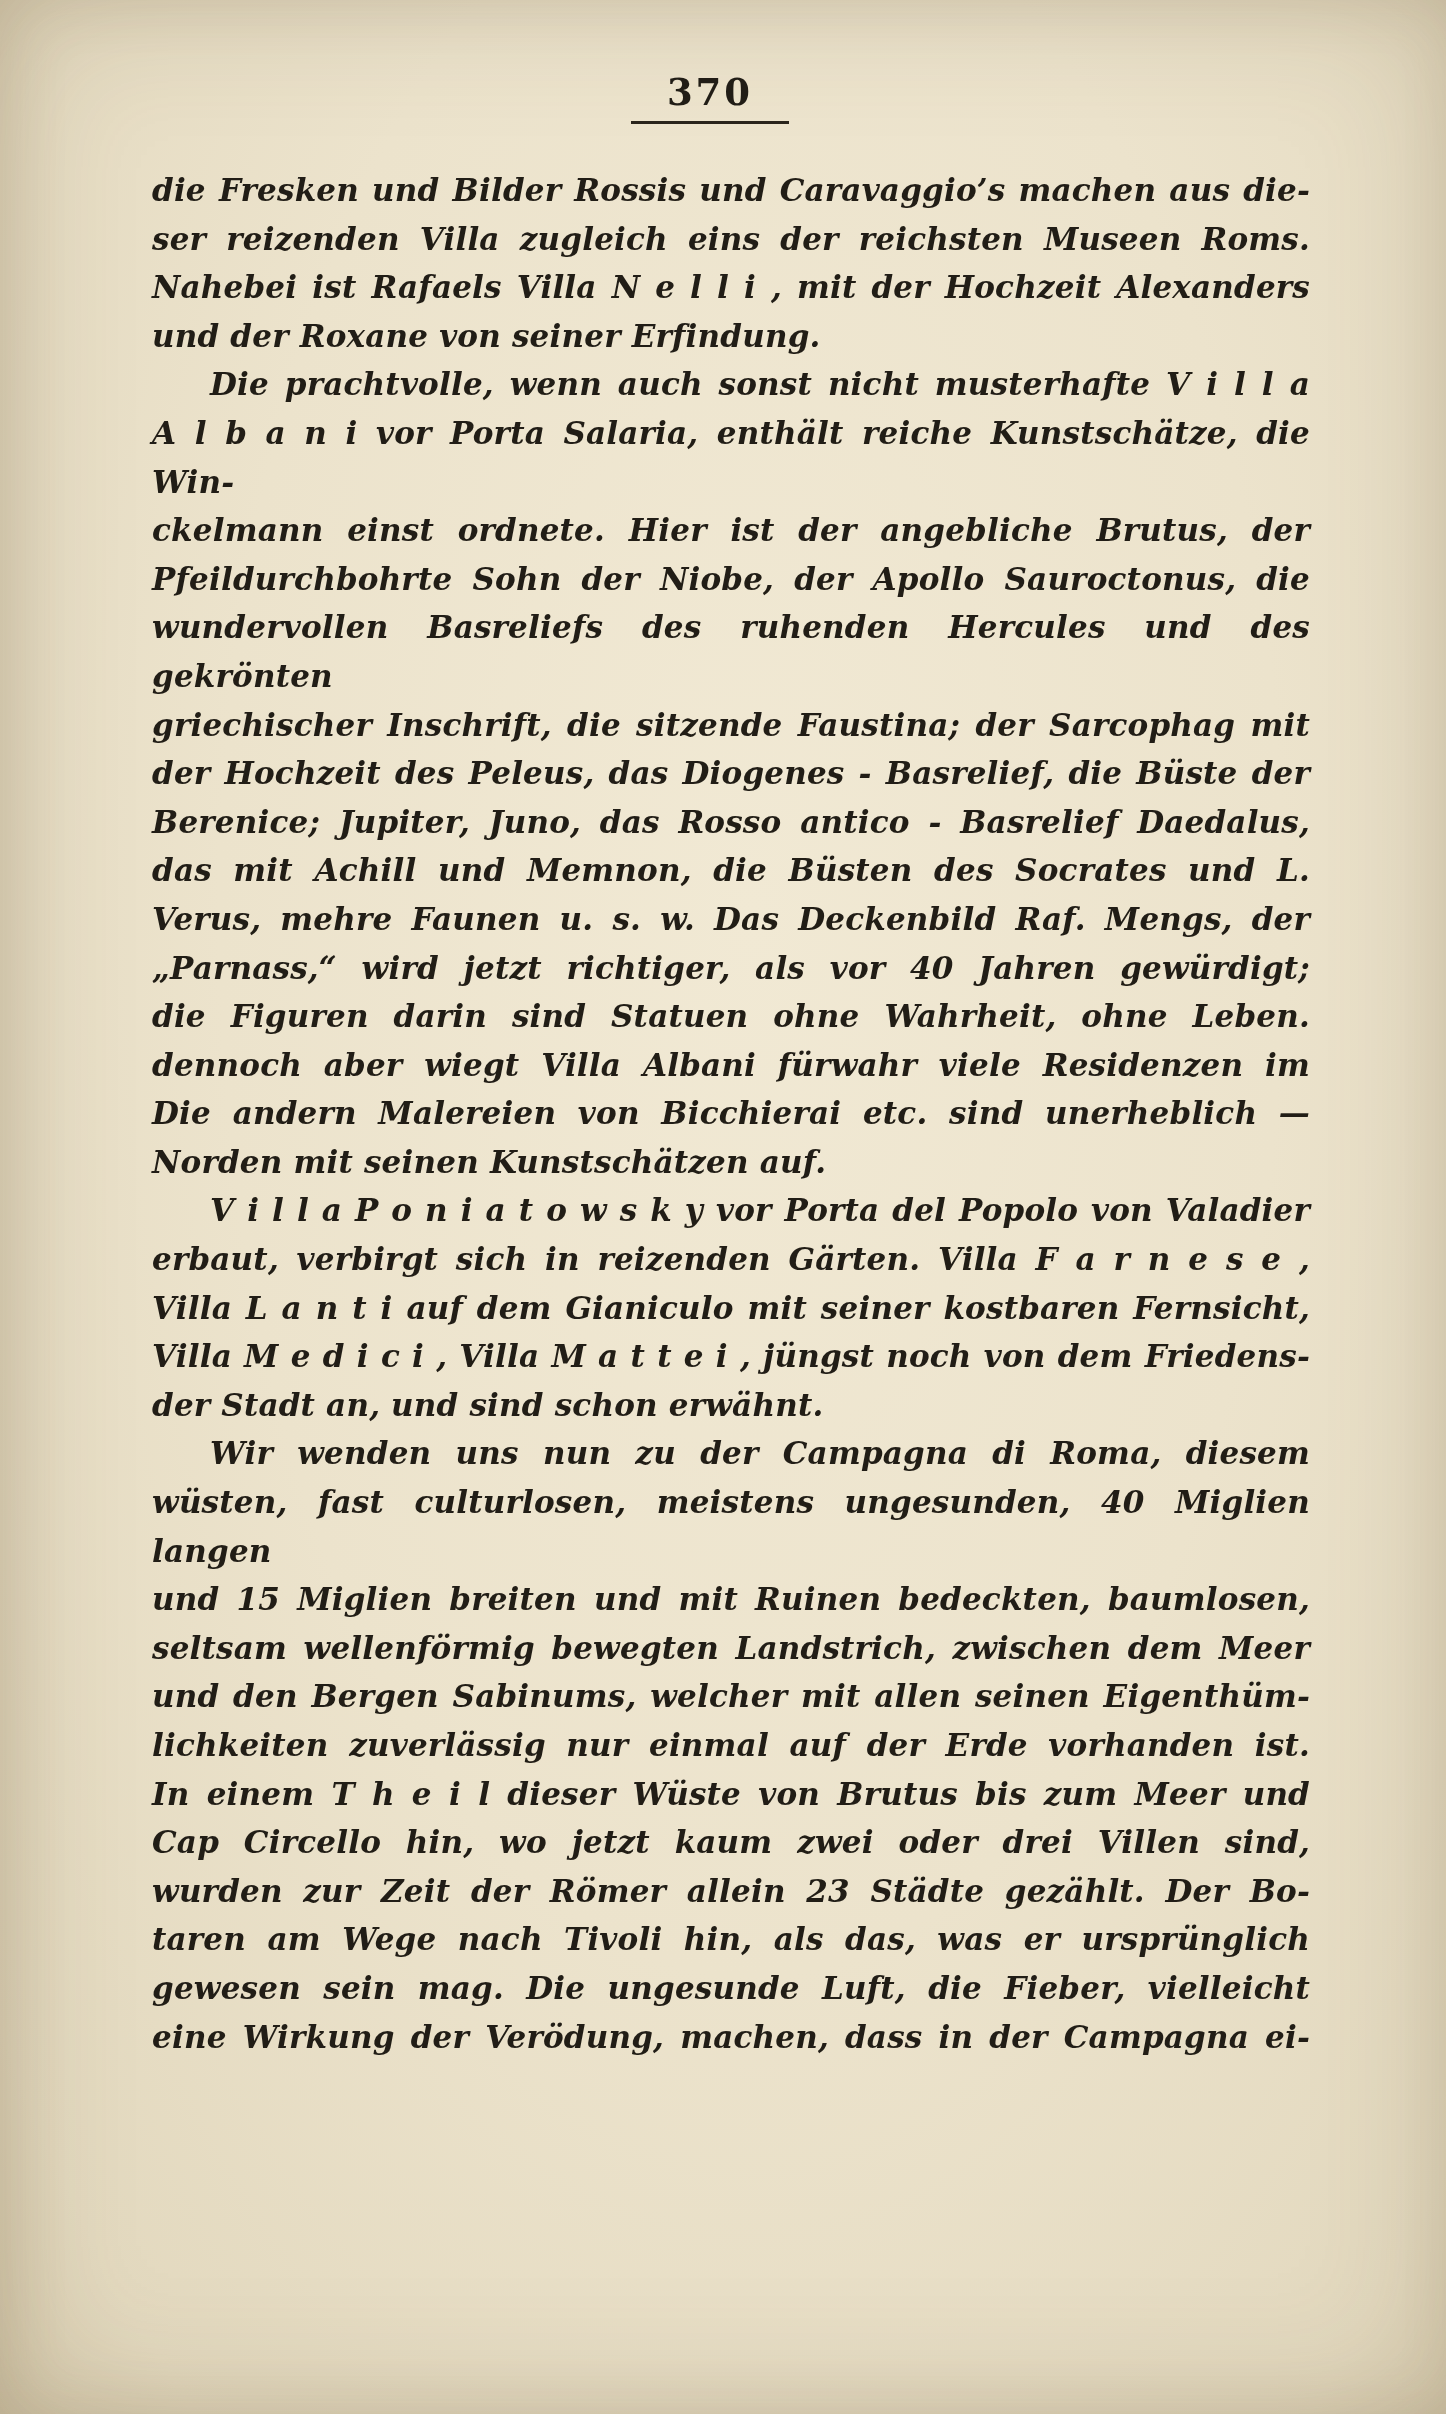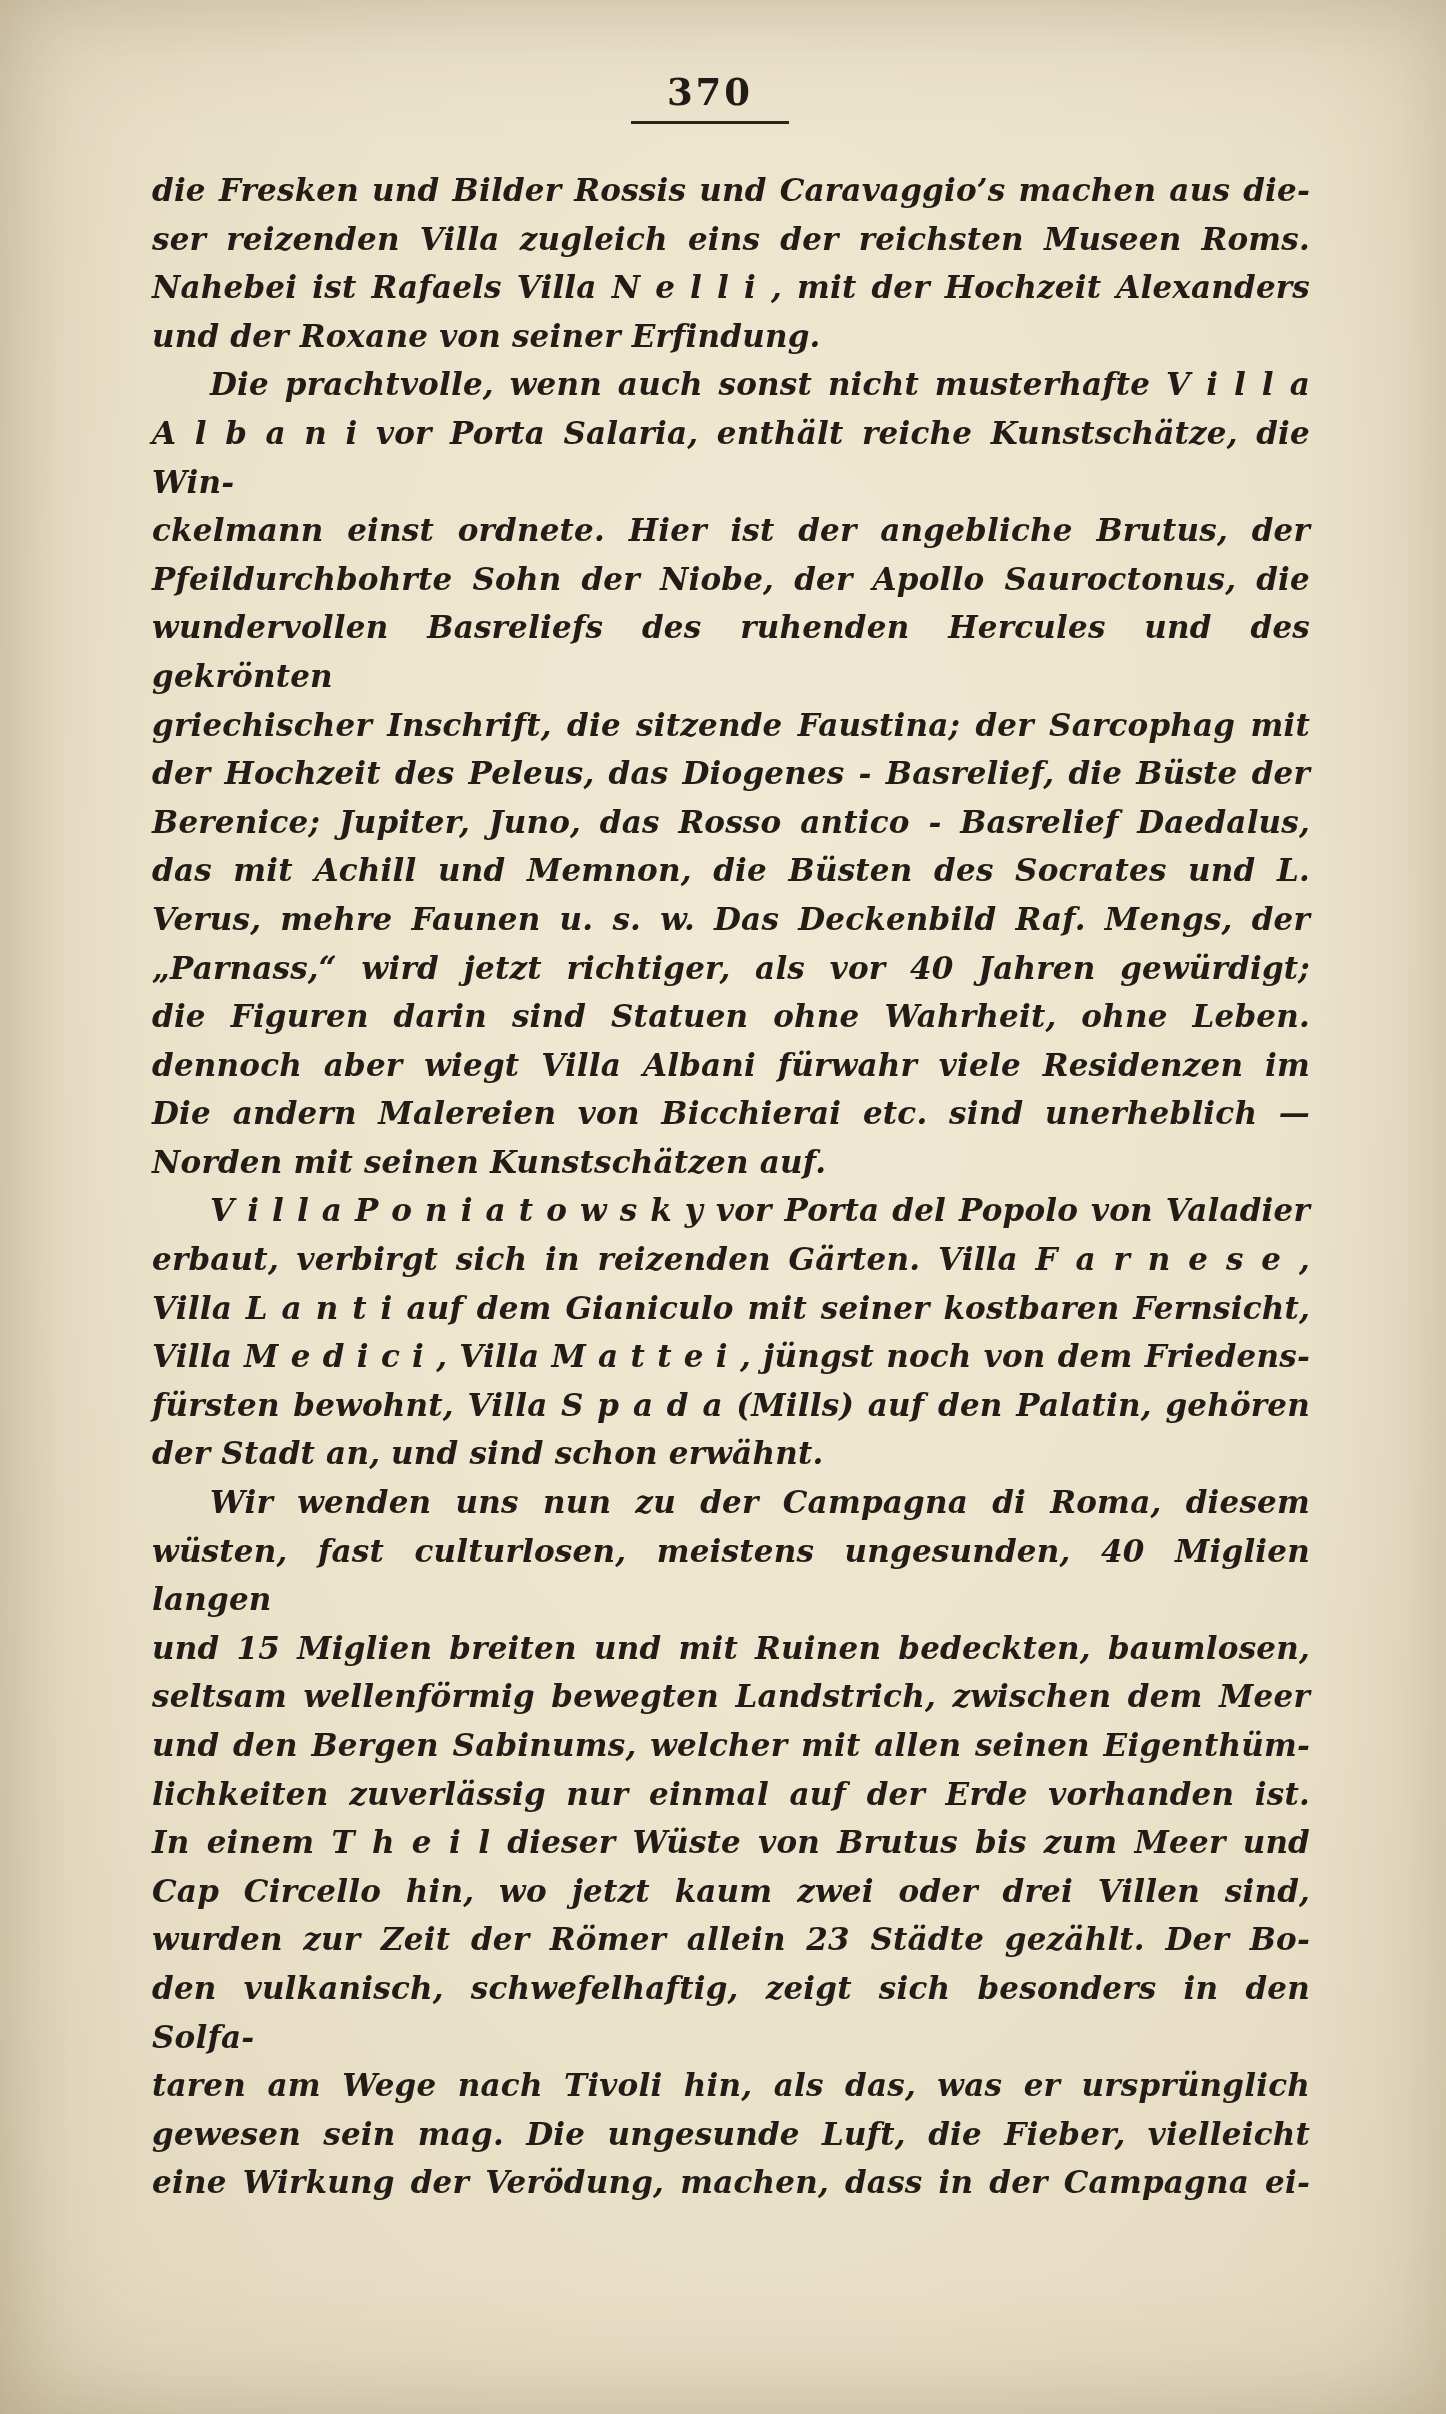--- a/index.html
+++ b/index.html
@@ -89,32 +89,30 @@
         <div class="line">die Figuren darin sind Statuen ohne Wahrheit, ohne Leben.</div>
         <div class="line">dennoch aber wiegt Villa Albani fürwahr viele Residenzen im</div>
         <div class="line">Die andern Malereien von Bicchierai etc. sind unerheblich —</div>
         <div class="line last">Norden mit seinen Kunstschätzen auf.</div>
       </div>
       <div class="paragraph">
         <div class="line indent">V i l l a  P o n i a t o w s k y  vor Porta del Popolo von Valadier</div>
         <div class="line">erbaut, verbirgt sich in reizenden Gärten.  Villa F a r n e s e ,</div>
         <div class="line">Villa L a n t i  auf dem Gianiculo mit seiner kostbaren Fernsicht,</div>
         <div class="line">Villa M e d i c i ,  Villa M a t t e i ,  jüngst noch von dem Friedens-</div>
-        <div class="line">fürsten bewohnt, Villa S p a d a  (Mills) auf den Palatin, gehören</div>
         <div class="line last">der Stadt an, und sind schon erwähnt.</div>
       </div>
       <div class="paragraph">
         <div class="line indent">Wir wenden uns nun zu der Campagna di Roma, diesem</div>
         <div class="line">wüsten, fast culturlosen, meistens ungesunden, 40 Miglien langen</div>
         <div class="line">und 15 Miglien breiten und mit Ruinen bedeckten, baumlosen,</div>
         <div class="line">seltsam wellenförmig bewegten Landstrich, zwischen dem Meer</div>
         <div class="line">und den Bergen Sabinums, welcher mit allen seinen Eigenthüm-</div>
         <div class="line">lichkeiten zuverlässig nur einmal auf der Erde vorhanden ist.</div>
         <div class="line">In einem T h e i l  dieser Wüste von Brutus bis zum Meer und</div>
         <div class="line">Cap Circello hin, wo jetzt kaum zwei oder drei Villen sind,</div>
         <div class="line">wurden zur Zeit der Römer allein 23 Städte gezählt.  Der Bo-</div>
-        <div class="line">den vulkanisch, schwefelhaftig, zeigt sich besonders in den Solfa-</div>
         <div class="line">taren am Wege nach Tivoli hin, als das, was er ursprünglich</div>
         <div class="line">gewesen sein mag.  Die ungesunde Luft, die Fieber, vielleicht</div>
         <div class="line">eine Wirkung der Verödung, machen, dass in der Campagna ei-</div>
       </div>
     </div>
 </div>
 
 </body></html>

